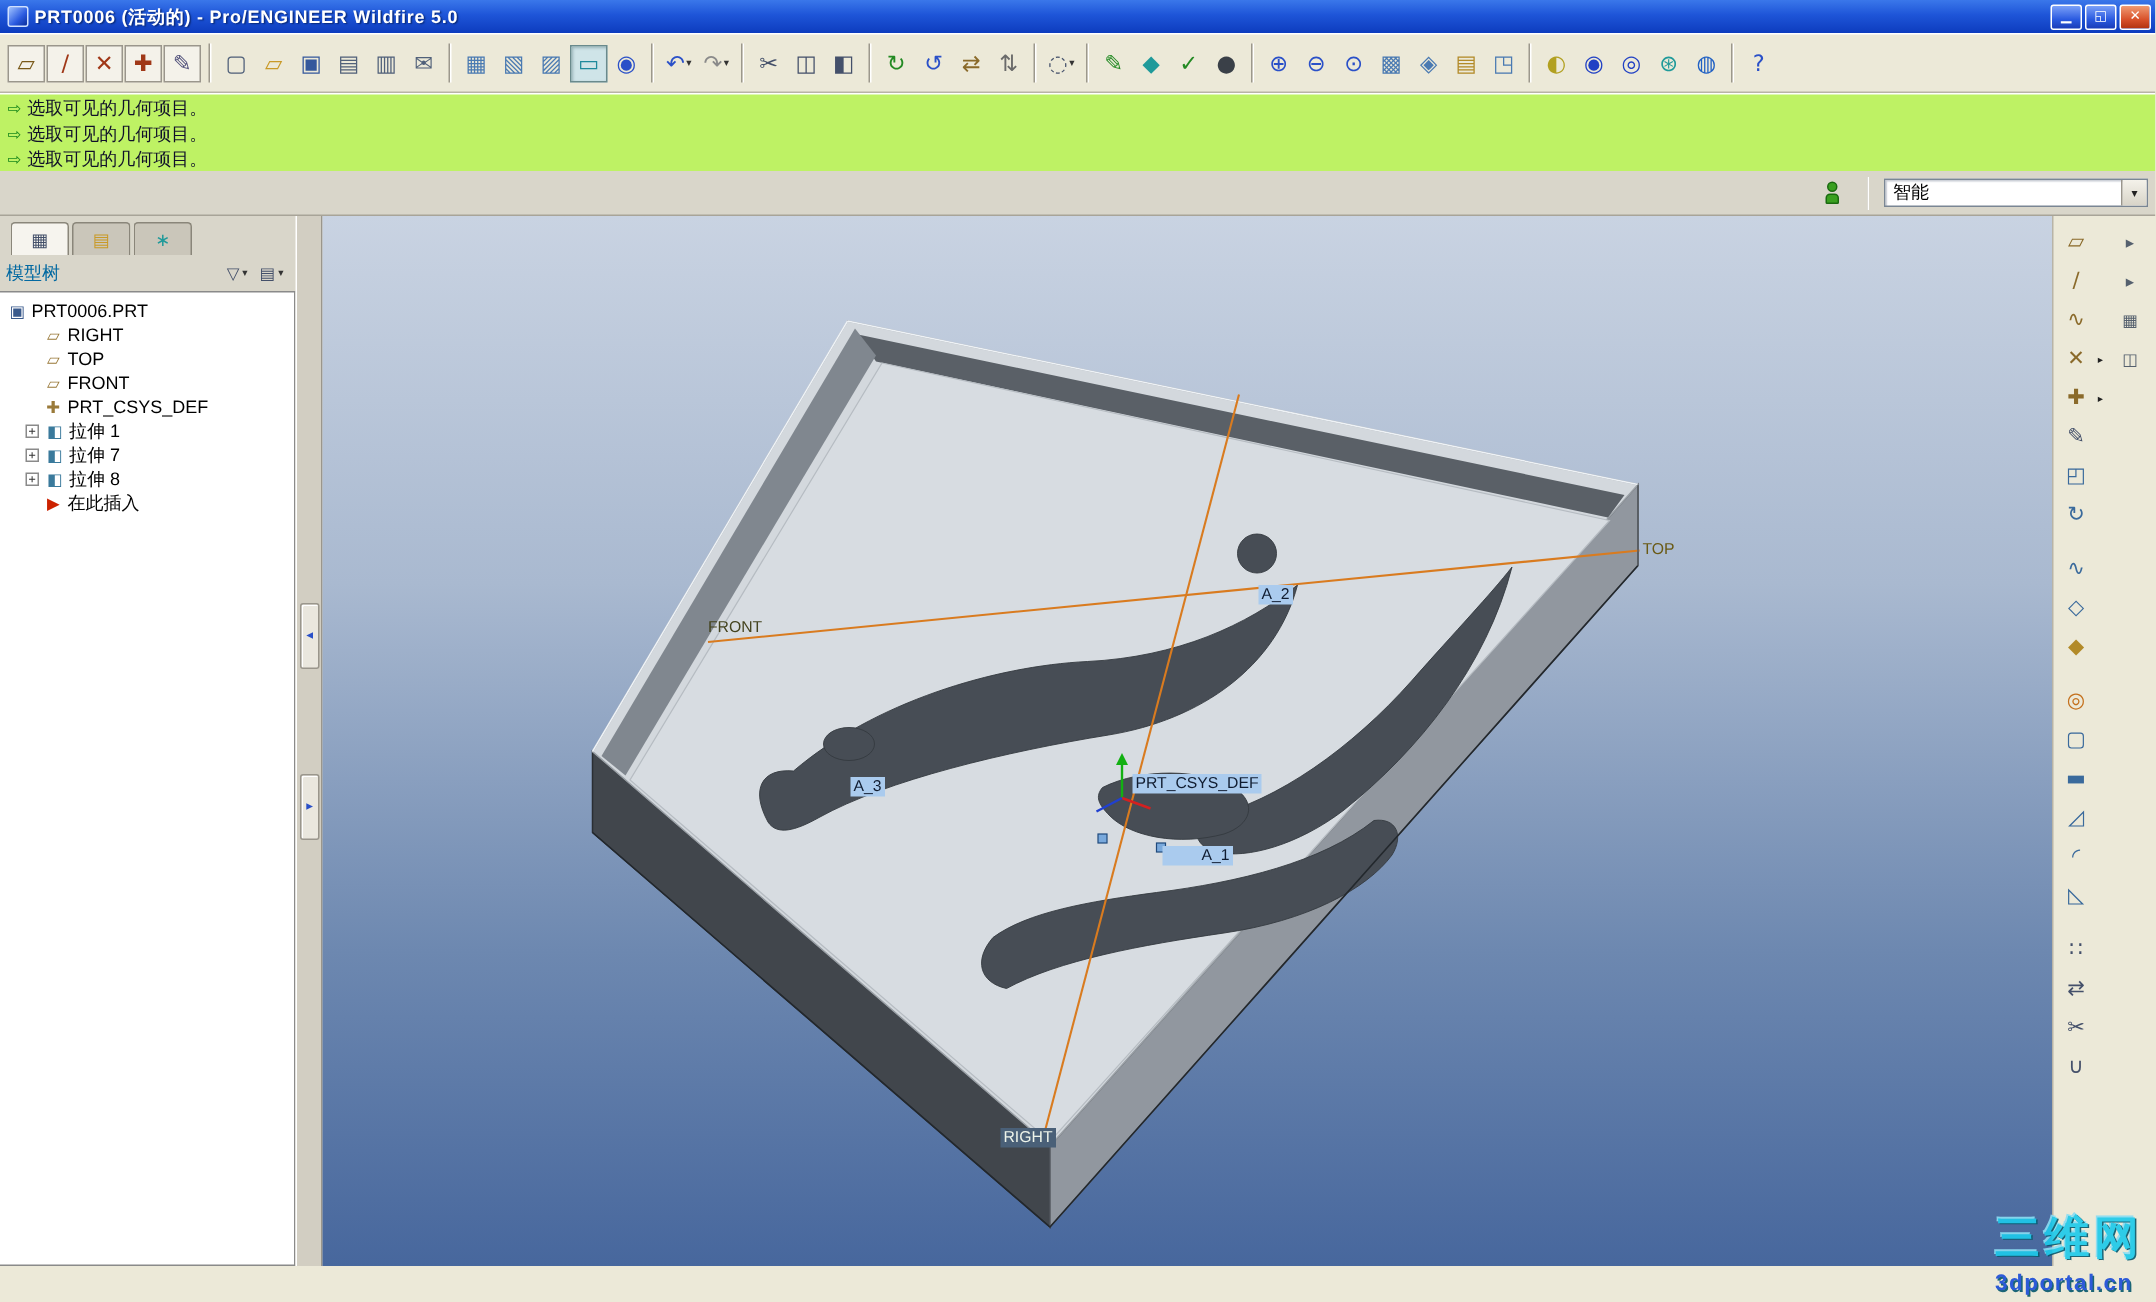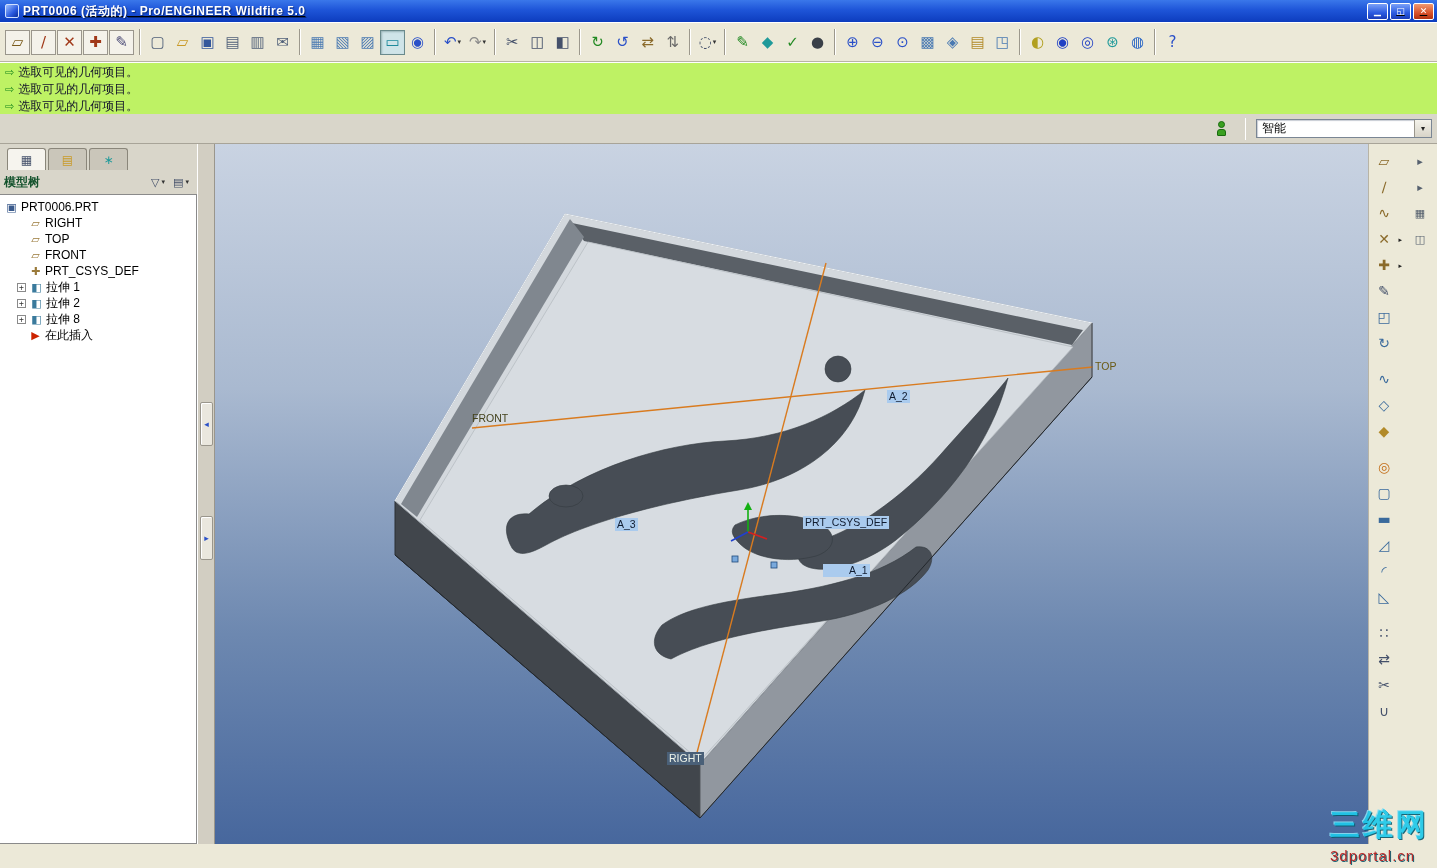--- a/index.html
+++ b/index.html
@@ -2,21 +2,21 @@
 <html><head>
 <meta charset="utf-8">
 <style>
   * { margin:0; padding:0; box-sizing:border-box; }
   html,body { width:1437px; height:868px; overflow:hidden; }
   body { font-family:"Liberation Sans","DejaVu Sans",sans-serif; font-size:12px; background:#ece9d8; }
   .window { position:relative; width:1437px; height:868px; overflow:hidden; background:#ece9d8; }
 
   
   .titlebar { height:22px; display:flex; align-items:center; padding:0 3px;
-    background:linear-gradient(180deg,#3a77ea 0%,#1e55d8 45%,#0d3cbe 100%);text-decoration:underline; }
+    background:linear-gradient(180deg,#3a77ea 0%,#1e55d8 45%,#0d3cbe 100%); }
   .app-icon { width:14px; height:14px; margin:0 4px 0 2px; border:1px solid #cfe0ff; border-radius:2px;
     background:linear-gradient(135deg,#9fc2ff,#2a5ae0 60%,#0a2e9a); }
   .title-text { flex:1; color:#fff; font-weight:bold; font-size:12px; letter-spacing:.5px;
     text-shadow:1px 1px 1px #0a2a7a; white-space:nowrap; overflow:hidden; }
   .wbtn { width:21px; height:17px; margin-left:2px; border:1px solid #fff; border-radius:2px;
     color:#fff; font-size:9px; line-height:14px; text-align:center; font-family:"DejaVu Sans",sans-serif;
     background:linear-gradient(180deg,#7aa0f8,#2a5ae0 60%,#1a3cb8); }
   .wbtn.close { background:linear-gradient(180deg,#f09a72,#d8512a 60%,#b23210); }
 
   
@@ -56,21 +56,21 @@
   .main { height:700px; display:flex; }
 
   
   .left-panel { width:197px; display:flex; flex-direction:column; background:#d9d6ca; }
   .tabs { height:26px; display:flex; align-items:flex-end; padding-left:7px; gap:2px; }
   .tab { width:39px; height:22px; border:1px solid #8a867a; border-bottom:none; border-radius:3px 3px 0 0;
     background:#cac6ba; display:flex; align-items:center; justify-content:center; }
   .tab.active { background:#f6f4ee; }
   .tab .g { font-family:"DejaVu Sans",sans-serif; font-size:12px; }
   .tree-header { height:24px; display:flex; align-items:center; padding:0 4px; background:#d9d6ca; }
-  .tree-title { flex:1; font-weight:bold; color:#14532d; }
+  .tree-title { flex:1; font-weight:normal; color:#0369a1; }
   .hbtn { height:18px; display:flex; align-items:center; padding:0 3px; border:1px solid transparent; background:transparent; }
   .hbtn .g { font-family:"DejaVu Sans",sans-serif; font-size:11px; color:#44506a; }
   .hbtn .dd { font-family:"DejaVu Sans",sans-serif; font-size:7px; margin-left:2px; color:#333; }
   .tree { flex:1; background:#fff; border:1px solid #8a8a8a; border-left:none; margin-right:0; overflow:hidden; padding:4px 0 0 4px; }
   .trow { height:16px; display:flex; align-items:center; white-space:nowrap; }
   .trow .indent { width:13px; }
   .trow .spacer { width:11px; }
   .expander { width:9px; height:9px; border:1px solid #8a8a8a; background:#fff; font-size:8px; line-height:7px;
     text-align:center; color:#333; margin-right:3px; font-family:"DejaVu Sans Mono",monospace; }
   .ticon { width:15px; font-family:"DejaVu Sans",sans-serif; font-size:11px; text-align:center; margin-right:2px; }
@@ -84,21 +84,21 @@
   .sash-btn.s1 { top:258px; }
   .sash-btn.s2 { top:372px; }
 
   
   .viewport { position:relative; width:1153px; background:linear-gradient(180deg,#c9d3e2 0%,#a9b9d0 35%,#6d88b0 70%,#47679d 100%); overflow:hidden; }
   .viewport svg { position:absolute; inset:0; }
   .vlabel { position:absolute; font-size:10.5px; line-height:13px; padding:0 2px; white-space:nowrap; }
   .lbl-front { left:255px; top:268px; color:#44431e; }
   .lbl-top { left:878px; top:216px; color:#6a5a14; }
   .lbl-right { left:452px; top:608px; background:#4a6078; color:#eef4ea; }
-  .lbl-hl { background:#aacbee; color:#101c30;margin-left:48px; }
+  .lbl-hl { background:#aacbee; color:#101c30; }
   .lbl-csys { left:540px; top:372px; }
   .lbl-a1 { left:560px; top:420px;padding-left:26px; }
   .lbl-a2 { left:624px; top:246px; }
   .lbl-a3 { left:352px; top:374px; }
 
   
   .right-toolbar { width:69px; background:#ece9d8; border-left:1px solid #b8b4a6; position:relative; padding-top:4px; }
   .rcol { width:30px; display:flex; flex-direction:column; align-items:center; }
   .rtb { width:24px; height:24px; margin:1px 0; display:flex; align-items:center; justify-content:center;
     border:1px solid transparent; background:transparent; padding:0; position:relative; }
@@ -107,21 +107,21 @@
   .rgap { height:10px; }
   .aux-col { position:absolute; right:4px; top:4px; width:26px; display:flex; flex-direction:column; align-items:center; }
   .auxbtn { width:22px; height:22px; margin:2px 0; display:flex; align-items:center; justify-content:center;
     border:1px solid transparent; background:transparent; padding:0; }
   .auxbtn .g { font-family:"DejaVu Sans",sans-serif; font-size:11px; color:#55606e; }
 
   
   .watermark { position:absolute; right:8px; bottom:4px; text-align:left; z-index:40; opacity:.92; }
   .wm1 { font-size:30px; font-weight:bold; letter-spacing:3px; color:#1ec9ea;
     text-shadow:1px 1px 0 #0a5a6e, -1px -1px 0 #8adcf2;margin-top:14px; }
-  .wm2 { font-size:15px; font-weight:normal; color:#b91c1c; text-shadow:1px 1px 0 #0a5a6e; margin-top:1px; letter-spacing:1px; }
+  .wm2 { font-size:15px; font-weight:bold; color:#1d4ed8; text-shadow:1px 1px 0 #0a5a6e; margin-top:1px; letter-spacing:1px; }
 </style>
 </head>
 <body>
 
 <div class="window">
 
   <div class="titlebar">
     <div class="app-icon"></div>
     <div class="title-text">PRT0006 (活动的) - Pro/ENGINEER Wildfire 5.0</div>
     <button class="wbtn"><span>▁</span></button>
@@ -350,21 +350,21 @@
         <div class="trow">
             <span class="indent"></span>
             <span class="expander">+</span>
             <span class="ticon" style="color: rgb(58, 122, 156);">◧</span>
             <span class="tlabel">拉伸 1</span>
           </div>
         <div class="trow">
             <span class="indent"></span>
             <span class="expander">+</span>
             <span class="ticon" style="color: rgb(58, 122, 156);">◧</span>
-            <span class="tlabel">拉伸 2</span>
+            <span class="tlabel">拉伸 7</span>
           </div>
         <div class="trow">
             <span class="indent"></span>
             <span class="expander">+</span>
             <span class="ticon" style="color: rgb(58, 122, 156);">◧</span>
             <span class="tlabel">拉伸 8</span>
           </div>
         <div class="trow">
             <span class="indent"></span>
             <span class="spacer"></span>

